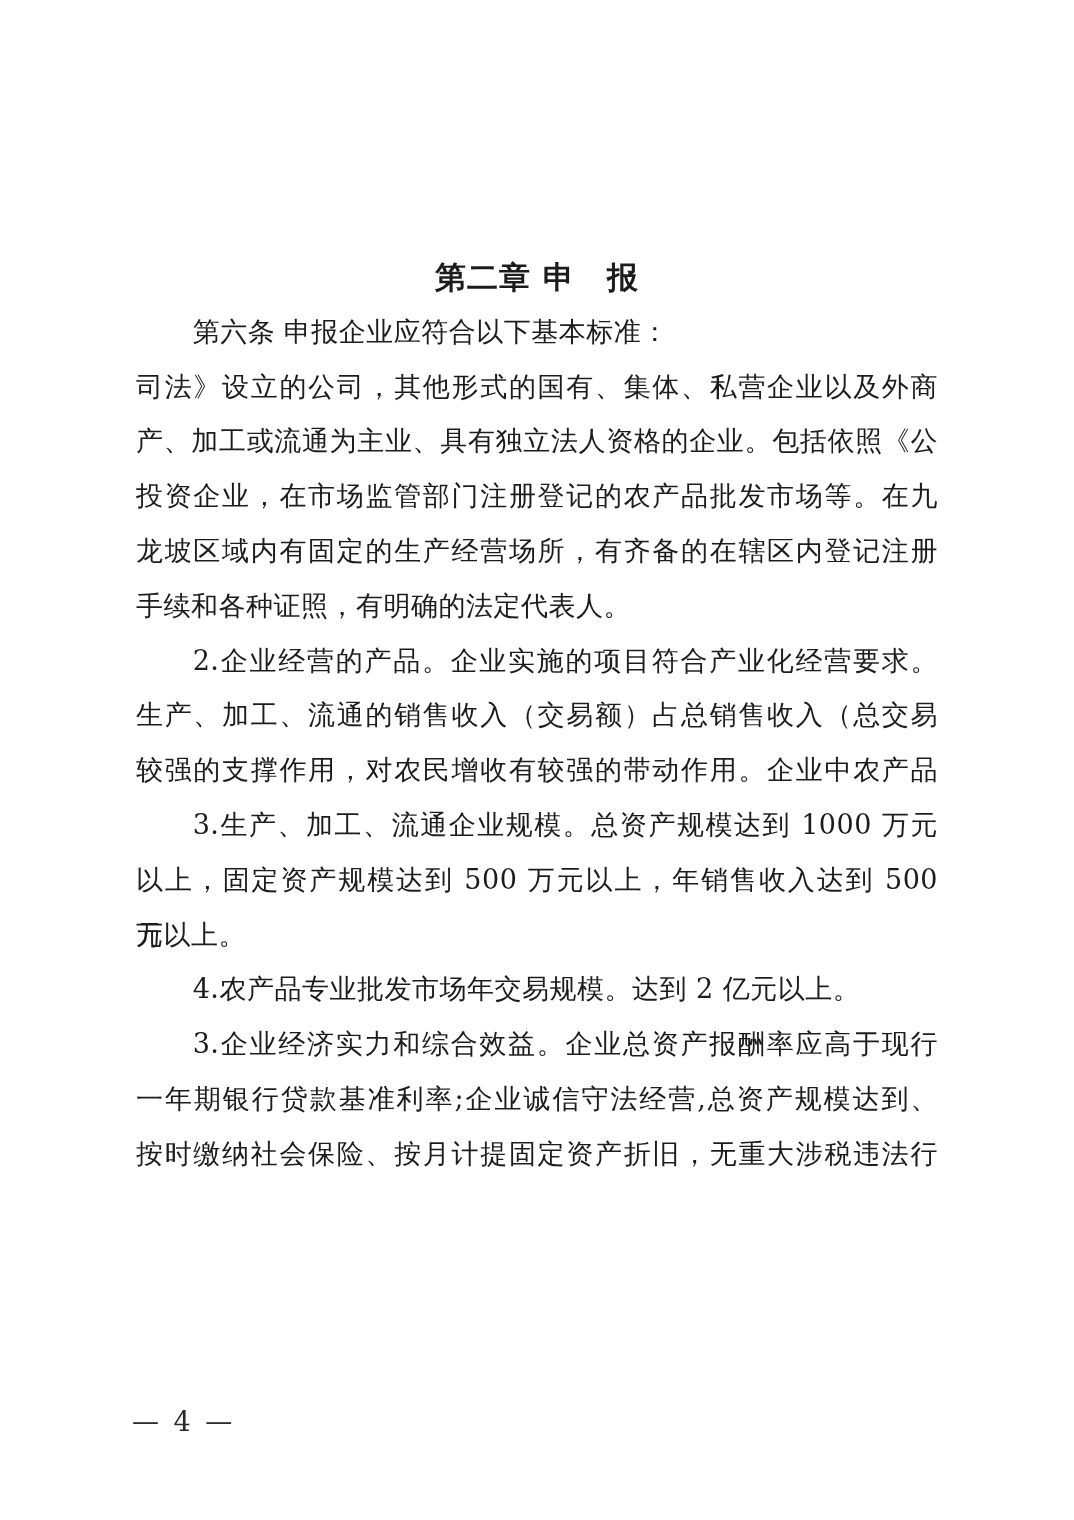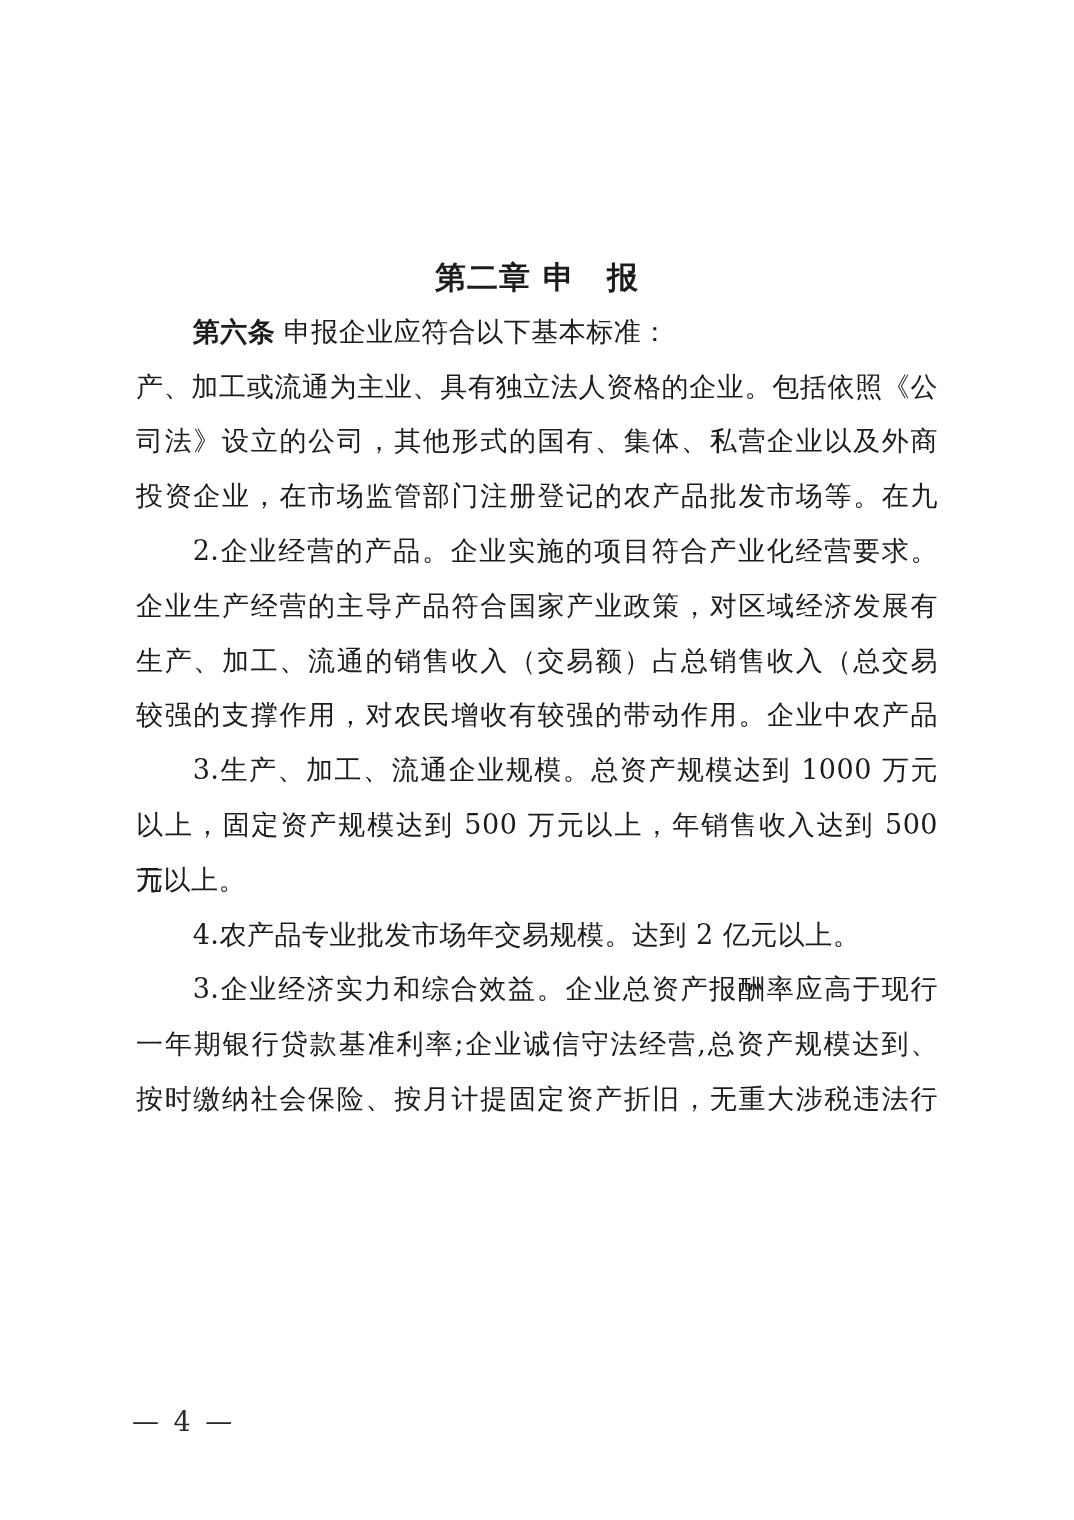--- a/index.html
+++ b/index.html
@@ -40,21 +40,21 @@
     text-align: center;
     text-align-last: center;
     text-indent: 0;
     font-family: "DejaVu Sans", sans-serif;
     font-weight: bold;
     font-size: 31px;
     letter-spacing: 1px;
   }
   .article-label {
     font-family: "DejaVu Sans", sans-serif;
-    font-weight: bold;
+    font-weight: normal;
   }
   .article-rest {
     margin-left: 0.32em;
   }
   .footer {
     position: absolute;
     left: 132px;
     top: 1405px;
     font-size: 27px;
     line-height: 34px;
@@ -65,26 +65,27 @@
 </head>
 <body>
 
 <div class="page">
   <div class="content">
 
     <div class="line title">第二章 申　报</div>
 
     <div class="line indent"><span class="article-label">第六条</span><span class="article-rest">申报企业应符合以下基本标准：</span></div>
 
+    <div class="line jt">司法》设立的公司，其他形式的国有、集体、私营企业以及外商</div>
     <div class="line jt">产、加工或流通为主业、具有独立法人资格的企业。包括依照《公</div>
-    <div class="line jt">司法》设立的公司，其他形式的国有、集体、私营企业以及外商</div>
     <div class="line jt">投资企业，在市场监管部门注册登记的农产品批发市场等。在九</div>
+    <div class="line jt">龙坡区域内有固定的生产经营场所，有齐备的在辖区内登记注册</div>
+    <div class="line">手续和各种证照，有明确的法定代表人。</div>
 
     <div class="line jt indent">2.企业经营的产品。企业实施的项目符合产业化经营要求。</div>
-    <div class="line jt">企业生产经营的主导产品符合国家产业政策，对区域经济发展有</div>
     <div class="line jt">生产、加工、流通的销售收入（交易额）占总销售收入（总交易</div>
     <div class="line jt">较强的支撑作用，对农民增收有较强的带动作用。企业中农产品</div>
 
     <div class="line jt indent">3.生产、加工、流通企业规模。总资产规模达到 1000 万元</div>
     <div class="line jt">以上，固定资产规模达到 500 万元以上，年销售收入达到 500 万</div>
     <div class="line">元以上。</div>
 
     <div class="line indent">4.农产品专业批发市场年交易规模。达到 2 亿元以上。</div>
 
     <div class="line jt indent">3.企业经济实力和综合效益。企业总资产报酬率应高于现行</div>

